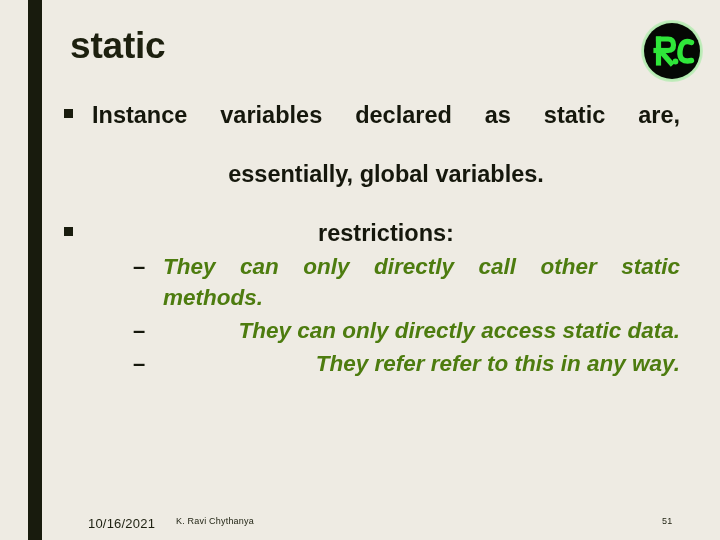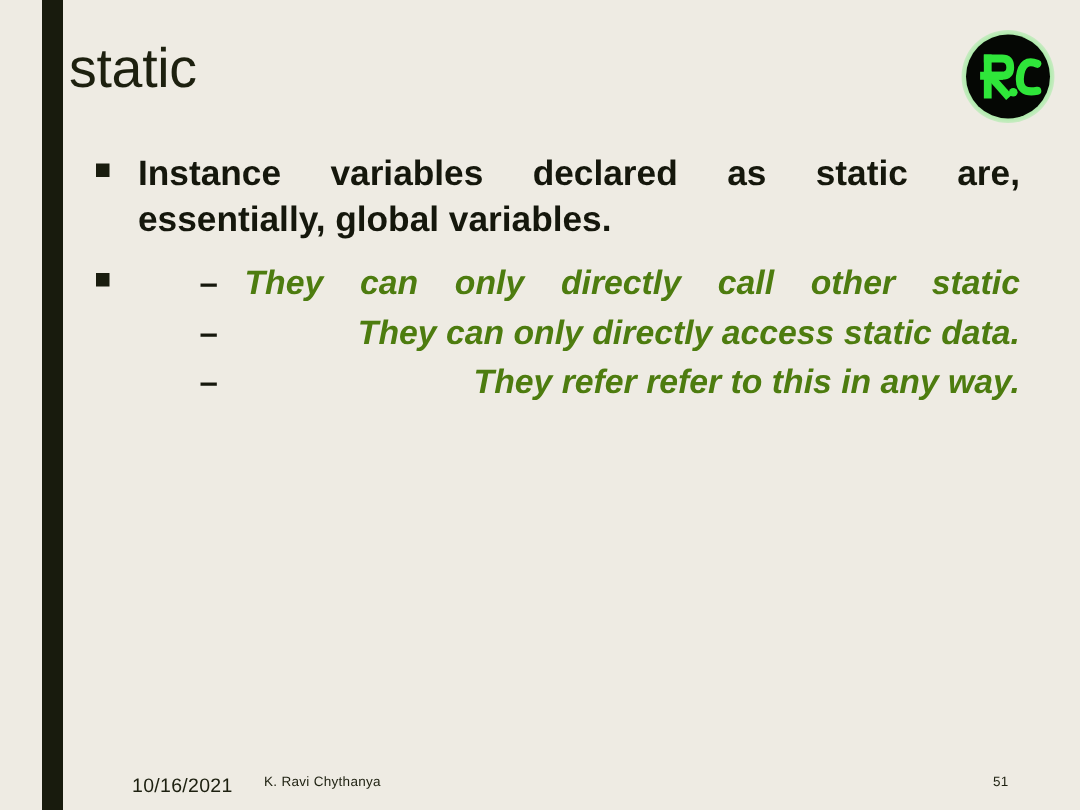--- a/index.html
+++ b/index.html
@@ -30,25 +30,25 @@
     left: 28px;
     top: 0;
     width: 14px;
     height: 540px;
     background: #181b0d;
   }
 
   
   #title {
     position: absolute;
-    left: 46px;
+    left: 70px;
     top: 24px;
     width: 520px;
     font-size: 37px;
-    font-weight: normal;
+    font-weight: bold;
     color: #1d200f;
     letter-spacing: -0.2px;
     line-height: 44px;
     white-space: nowrap;
   }
 
   
   #logo {
     position: absolute;
     left: 641px;
@@ -108,21 +108,22 @@
   }
   .bullet-text {
     font-size: 23.5px;
     line-height: 31px;
     text-align: justify;
     text-justify: inter-word;
     color: #15170c;
   }
   .bullet-text > .lastline {
     display: block;
-    text-align: left;
+    text-align: center;
+    margin-top: 28px;
   }
   .bullet-text > .justline {
     display: block;
     text-align: justify;
     text-align-last: justify;
   }
 
   
   #sublist {
     margin-top: 2px;
@@ -218,28 +219,30 @@
       <span class="bullet-marker"></span>
       <div class="bullet-text">
         <span class="justline">Instance variables declared as static are,</span>
         <span class="lastline">essentially, global variables.</span>
       </div>
     </div>
 
     <div class="bullet-row">
       <span class="bullet-marker"></span>
       <div class="bullet-text">
+        <span class="lastline">restrictions:</span>
       </div>
 
       <div id="sublist">
 
         <div class="sub-row">
           <span class="sub-marker">–</span>
           <div class="sub-text">
             <span class="justline">They can only directly call other static</span>
+            <span class="lastline">methods.</span>
           </div>
         </div>
 
         <div class="sub-row">
           <span class="sub-marker">–</span>
           <div class="sub-text">
             <span class="plainline">They can only directly access static data.</span>
           </div>
         </div>
 

